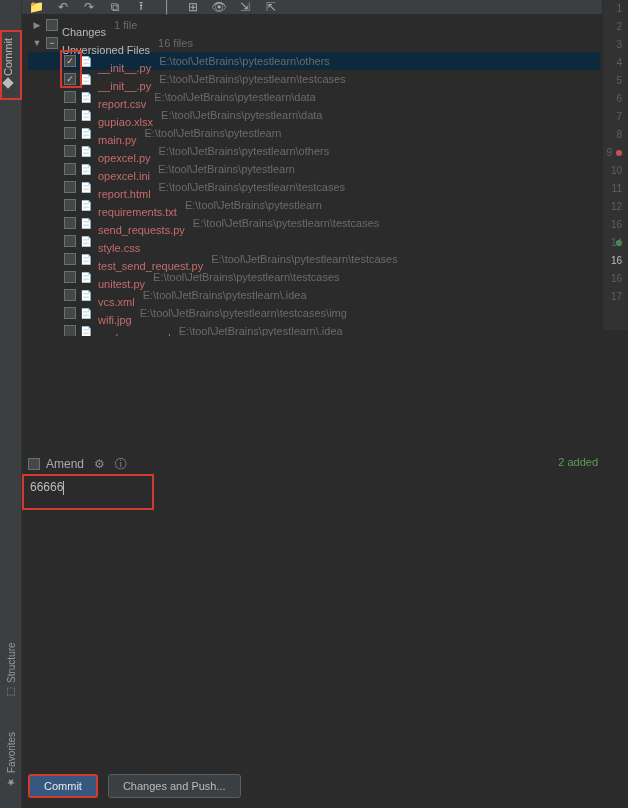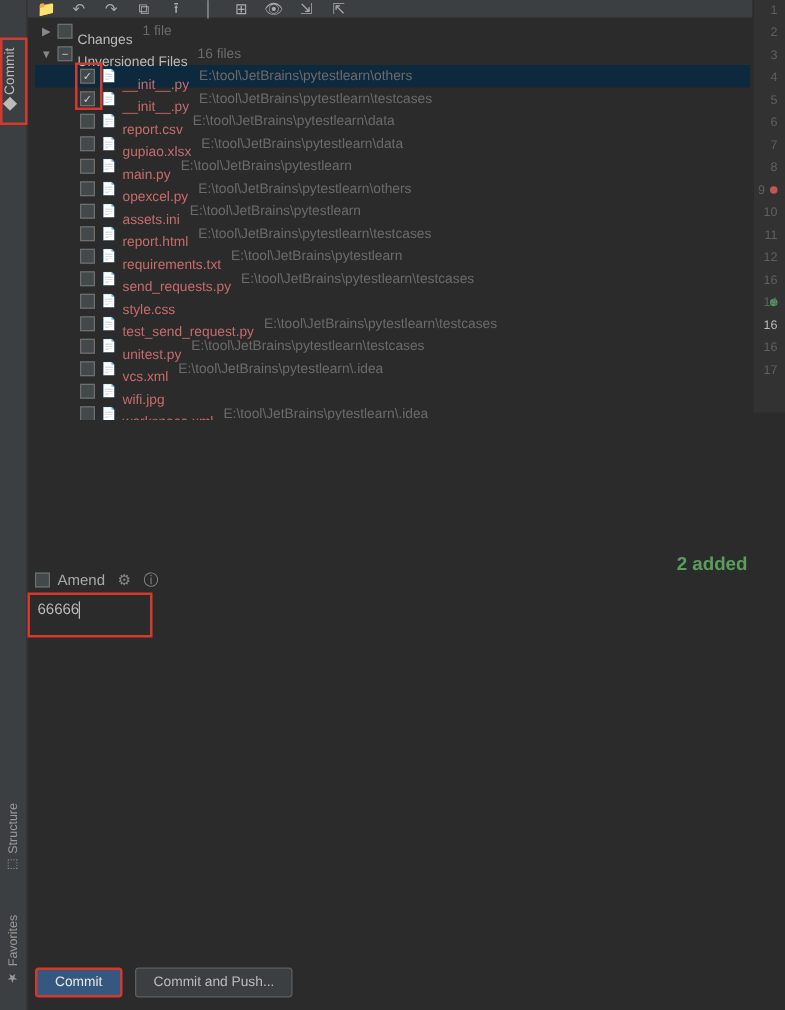--- a/index.html
+++ b/index.html
@@ -123,30 +123,29 @@
       top: 454px;
       height: 20px;
       display: flex;
       align-items: center;
       gap: 6px;
     }
     .amend-row .gear { color: #888; margin-left: 4px; }
     .added-badge {
       position: absolute;
       right: 30px;
-      top: 443px;
+      top: 456px;
       color: #5b9e5b;
-      font-size: 15px;
-      font-weight: bold;
+      font-size: 11px;
     }
     .commit-msg {
       position: absolute;
       left: 22px;
       top: 474px;
-      width: 100px;
+      width: 132px;
       height: 36px;
       border: 2px solid #d23a2e;
       padding: 4px 6px;
       color: #bababa;
       font-size: 12px;
     }
     .commit-msg .cursor {
       display: inline-block;
       width: 1px; height: 14px;
       background: #bababa;
@@ -283,21 +282,21 @@
       </div>
       <div class="tree-row indent2">
         <span class="cbx"></span>
         <span class="ficon">📄</span>
         <span class="fname">opexcel.py</span>
         <span class="fpath">E:\tool\JetBrains\pytestlearn\others</span>
       </div>
       <div class="tree-row indent2">
         <span class="cbx"></span>
         <span class="ficon">📄</span>
-        <span class="fname">assets.ini</span>
+        <span class="fname">opexcel.ini</span>
         <span class="fpath">E:\tool\JetBrains\pytestlearn</span>
       </div>
       <div class="tree-row indent2">
         <span class="cbx"></span>
         <span class="ficon">📄</span>
         <span class="fname">report.html</span>
         <span class="fpath">E:\tool\JetBrains\pytestlearn\testcases</span>
       </div>
       <div class="tree-row indent2">
         <span class="cbx"></span>
@@ -331,20 +330,21 @@
       <div class="tree-row indent2">
         <span class="cbx"></span>
         <span class="ficon">📄</span>
         <span class="fname">vcs.xml</span>
         <span class="fpath">E:\tool\JetBrains\pytestlearn\.idea</span>
       </div>
       <div class="tree-row indent2">
         <span class="cbx"></span>
         <span class="ficon">📄</span>
         <span class="fname">wifi.jpg</span>
+        <span class="fpath">E:\tool\JetBrains\pytestlearn\testcases\img</span>
       </div>
       <div class="tree-row indent2">
         <span class="cbx"></span>
         <span class="ficon">📄</span>
         <span class="fname">workspace.xml</span>
         <span class="fpath">E:\tool\JetBrains\pytestlearn\.idea</span>
       </div>
     </div>
 </div>
 
@@ -358,17 +358,17 @@
 
 <div class="commit-msg">
   <span>66666</span><span class="cursor"></span>
 </div>
 
 <div class="bottom-bar">
   <div class="btn btn-primary">
     <span>Commit</span>
   </div>
   <div class="btn btn-secondary">
-    <span>Commit and Push...</span>
+    <span>Changes and Push...</span>
   </div>
 </div>
 
 <div style="position: absolute; left: 60px; top: 50px; width: 22px; height: 38px; border: 2px solid rgb(210, 58, 46); pointer-events: none;"></div>
 
 </body></html>

